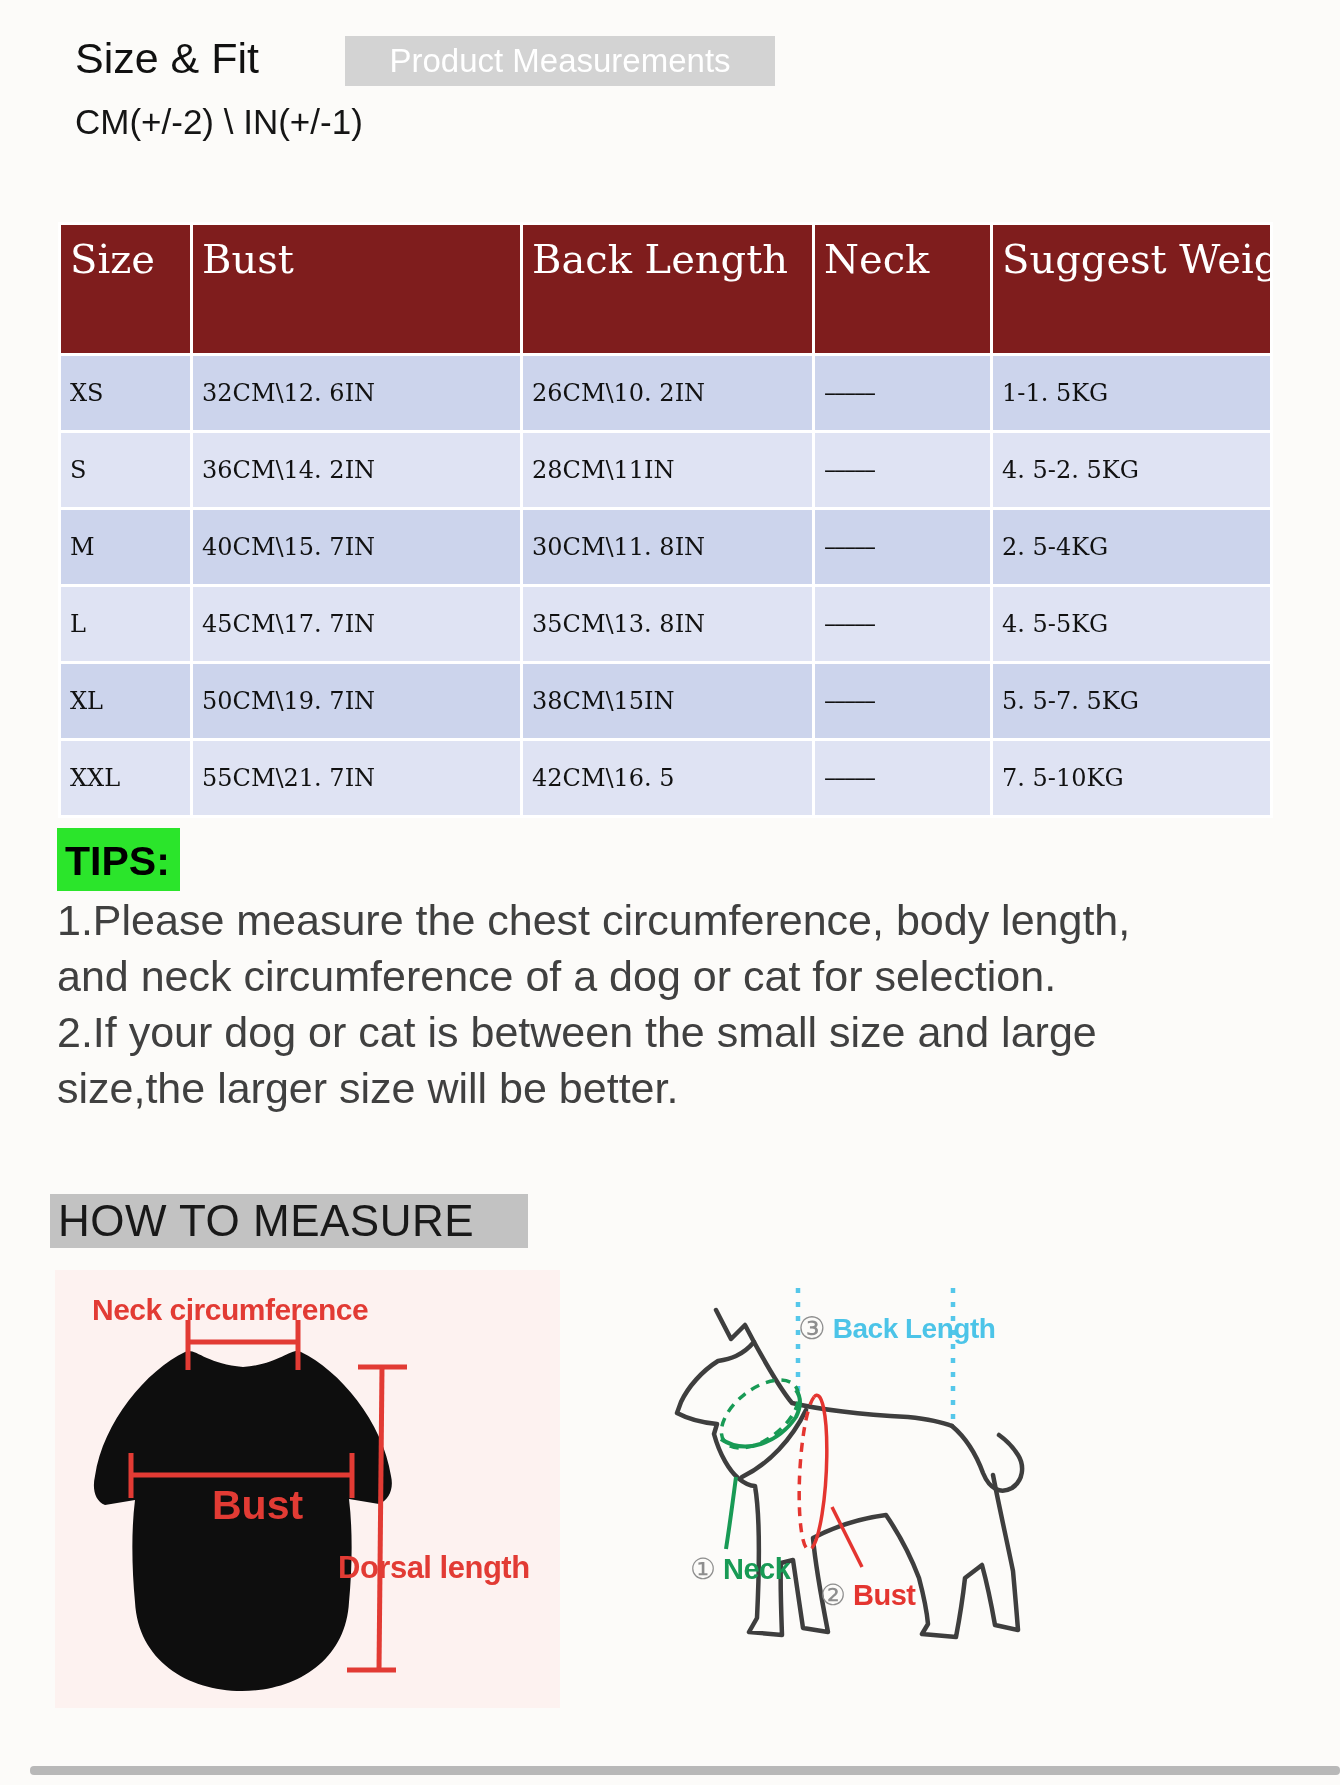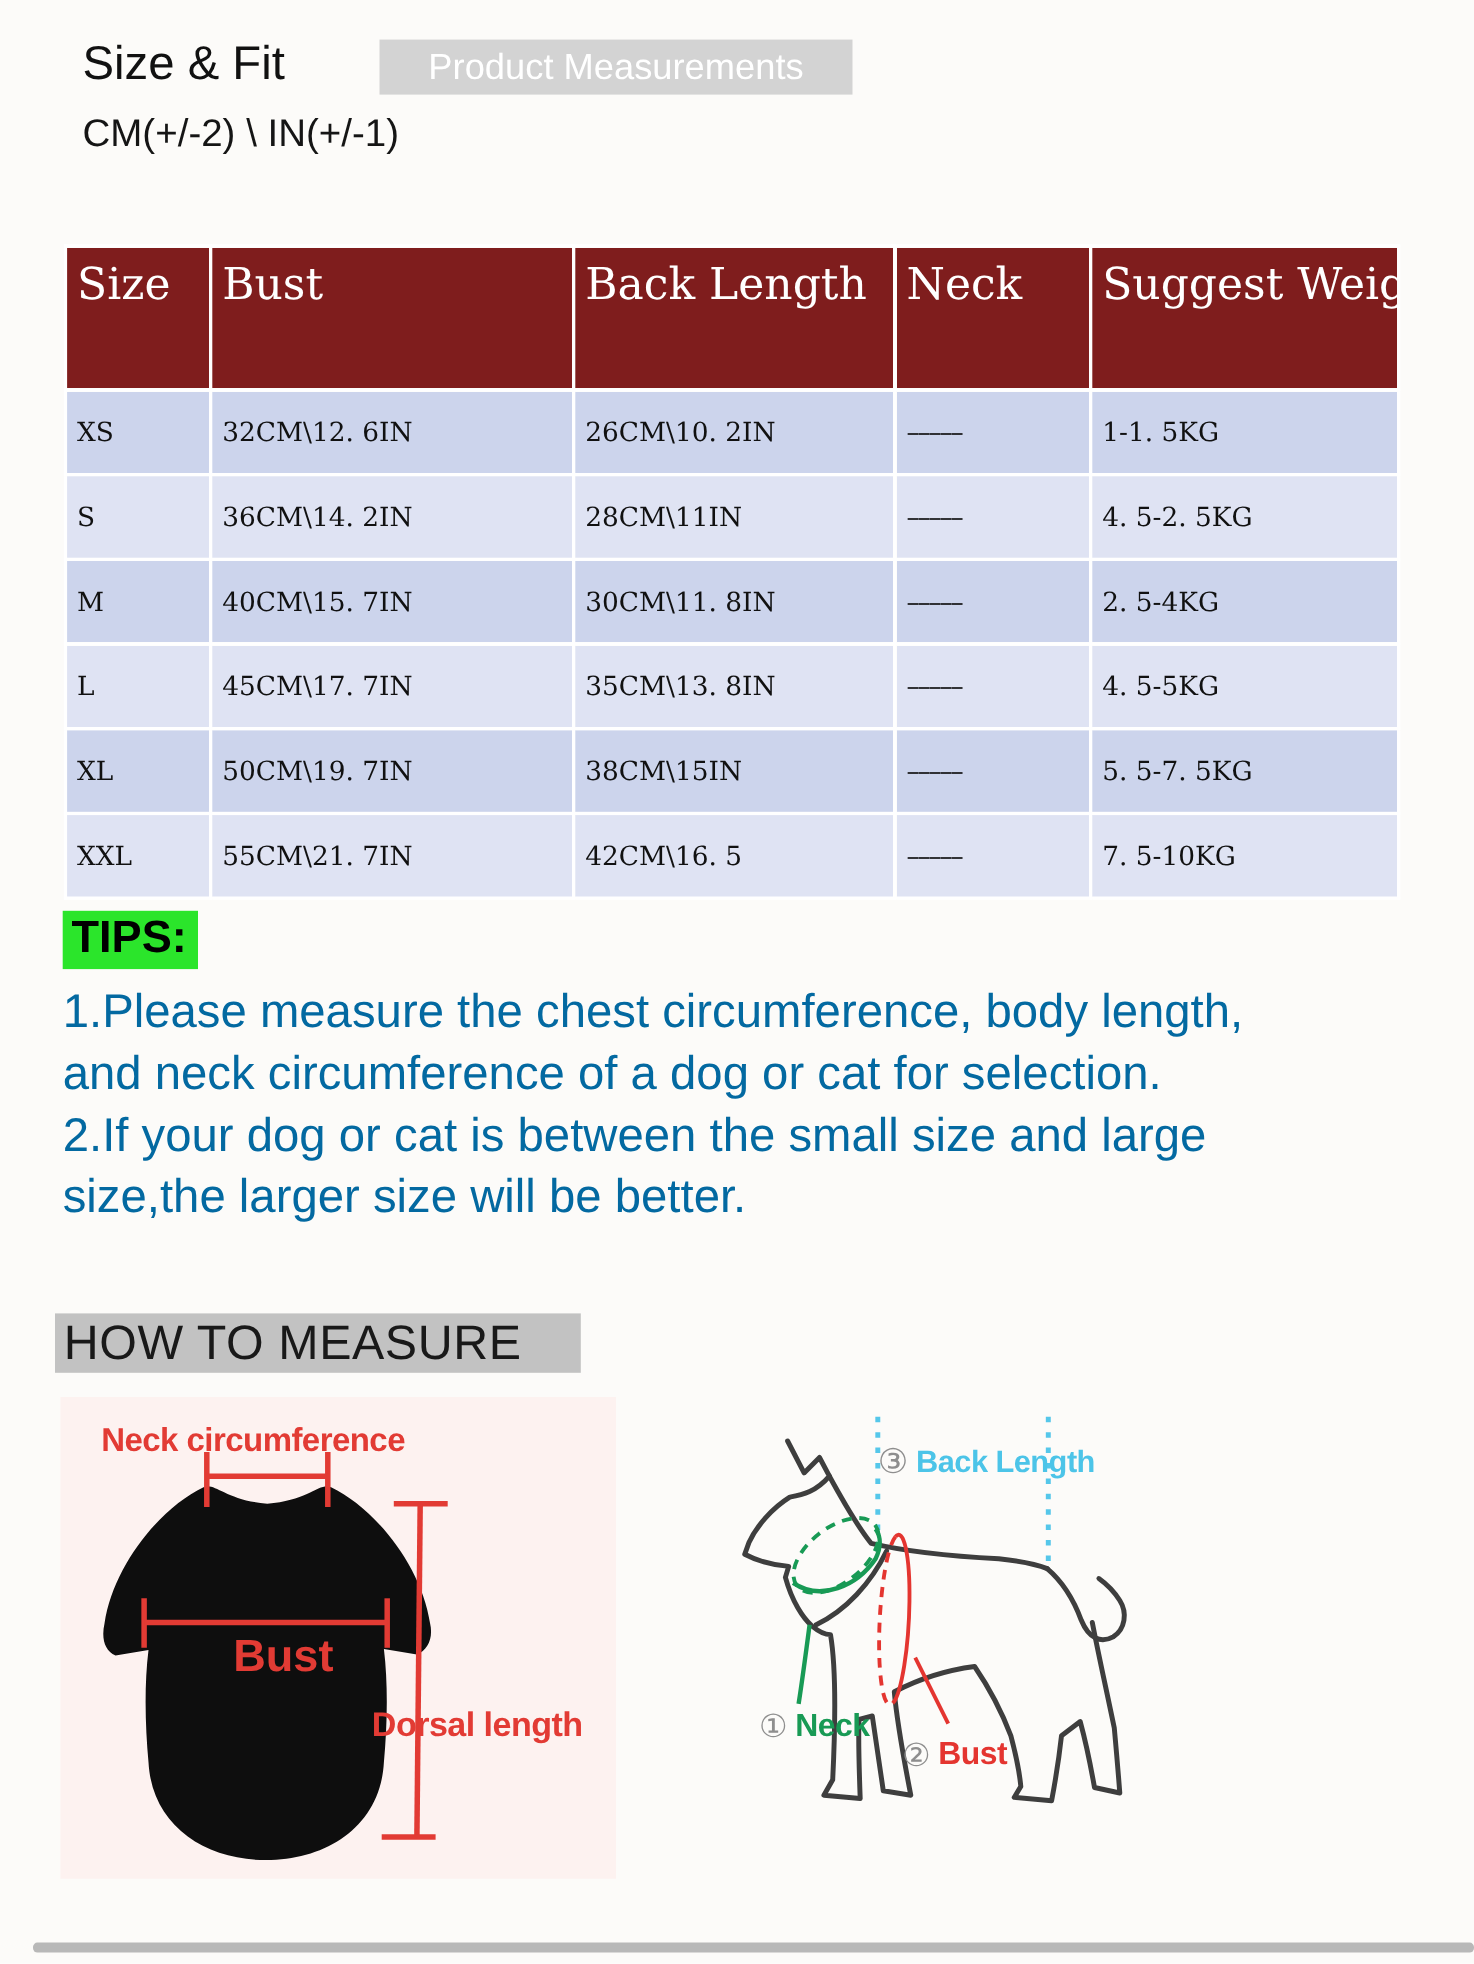--- a/index.html
+++ b/index.html
@@ -20,22 +20,22 @@
              overflow:hidden;white-space:nowrap;}
   table.size th{background:#7f1d1d;color:#ffffff;font-size:40px;font-weight:normal;
              vertical-align:top;padding-top:8px;height:120px;line-height:1.3;}
   table.size td{font-size:24px;color:#111;height:74px;}
   tr.dark td{background:#ccd4ec;}
   tr.light td{background:#dfe3f3;}
   td.neck-cell{text-align:center;padding-left:0;letter-spacing:-2px;}
 
   
   .tips-label{left:57px;top:828px;background:#2be52b;color:#000;font-weight:bold;
-              font-size:41px;padding:0 10px 6px 8px;}
-  .tips-text{left:57px;top:892px;width:1170px;font-size:43px;color:#0369a1;line-height:56px;}
+              font-size:41px;padding:10px 10px 6px 8px;}
+  .tips-text{left:57px;top:892px;width:1170px;font-size:43px;color:#404040;line-height:56px;}
 
   
   .htm{left:50px;top:1194px;width:470px;height:54px;background:#c2c2c2;color:#191919;
        font-size:44px;line-height:53px;padding-left:8px;letter-spacing:0.5px;}
 
   
   .shirt-card{left:55px;top:1270px;width:505px;height:438px;background:#fdf2f0;}
   .red-lbl{color:#e23b34;font-weight:bold;}
   .lbl-neckcirc{left:92px;top:1293px;font-size:30px;letter-spacing:-0.5px;}
   .lbl-bust{left:212px;top:1482px;font-size:41px;}

